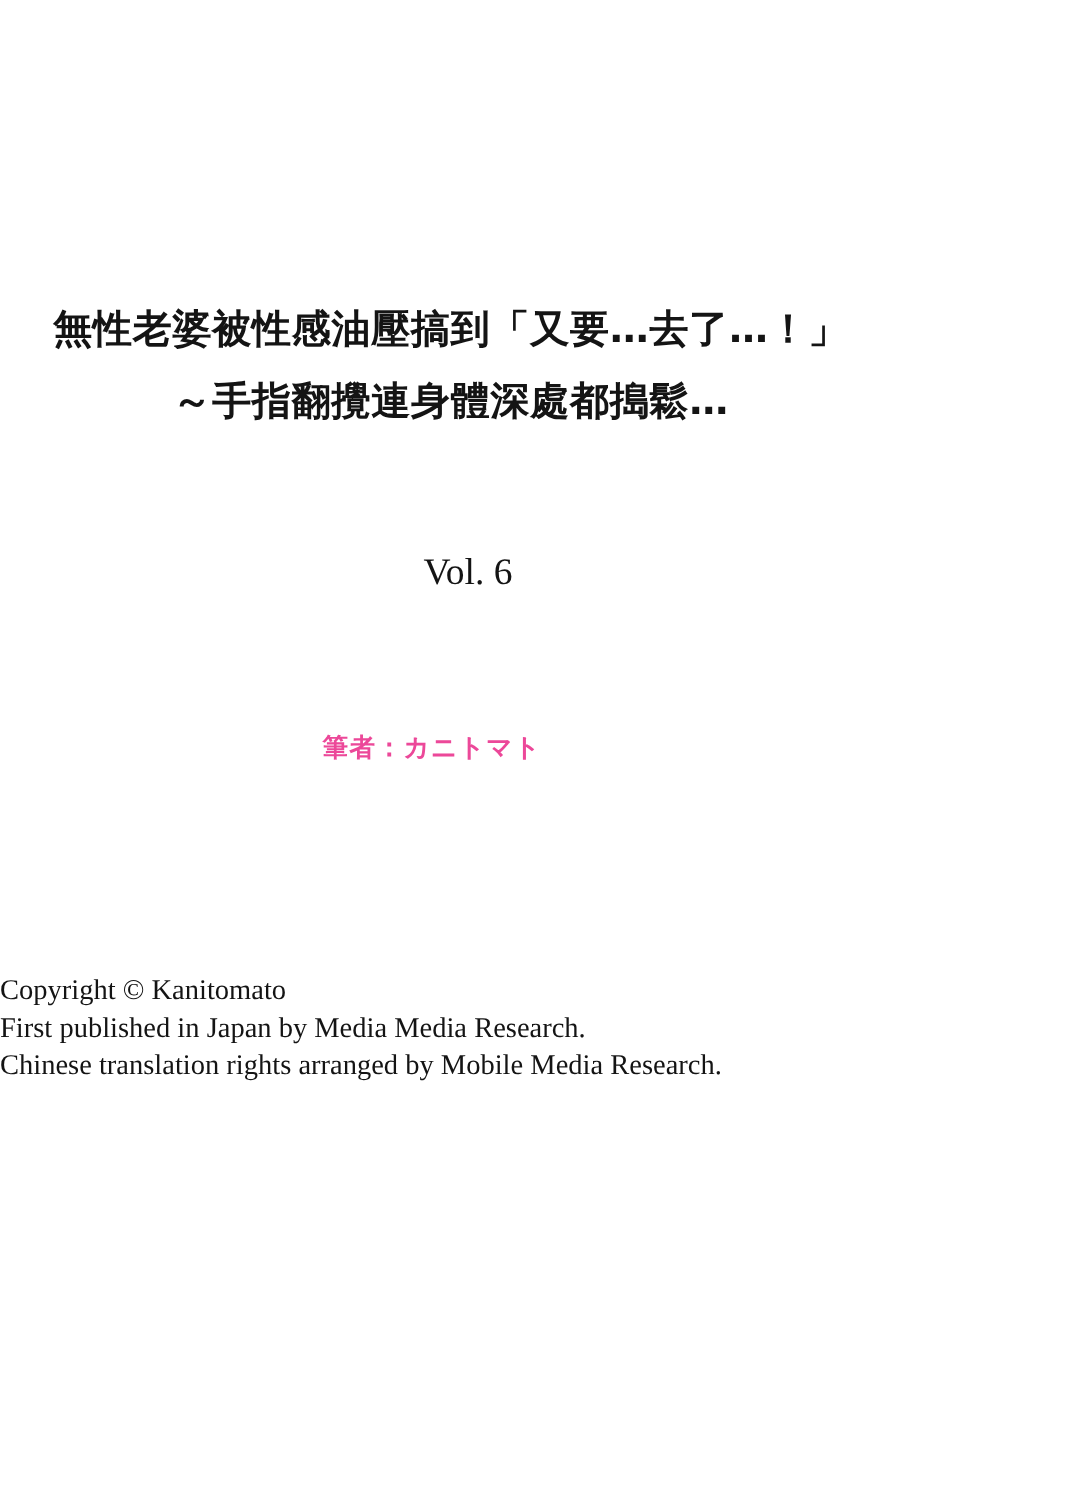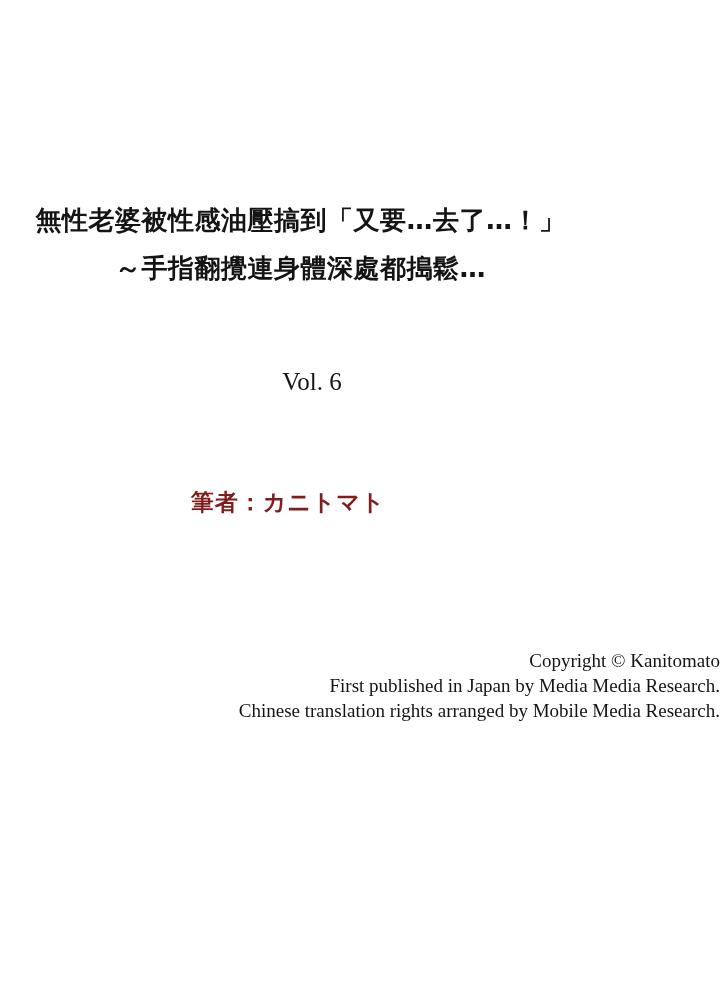--- a/index.html
+++ b/index.html
@@ -48,30 +48,30 @@
     color: #141414;
   }
   .author {
     position: absolute;
     top: 487px;
     left: 0;
     width: 576px;
     text-align: center;
     font-family: "DejaVu Sans", "Liberation Sans", sans-serif;
     font-weight: bold;
-    font-size: 23px;
+    font-size: 17px;
     letter-spacing: 1px;
-    color: #7f1d1d;
+    color: #ec4899;
   }
   .copyright-block {
     position: absolute;
     top: 648px;
     left: 0;
     width: 720px;
-    text-align: right;
+    text-align: left;
   }
   .copyright-line {
     font-family: "Liberation Serif", serif;
     font-size: 19px;
     line-height: 25px;
     color: #141414;
   }
 </style>
 </head>
 <body>

